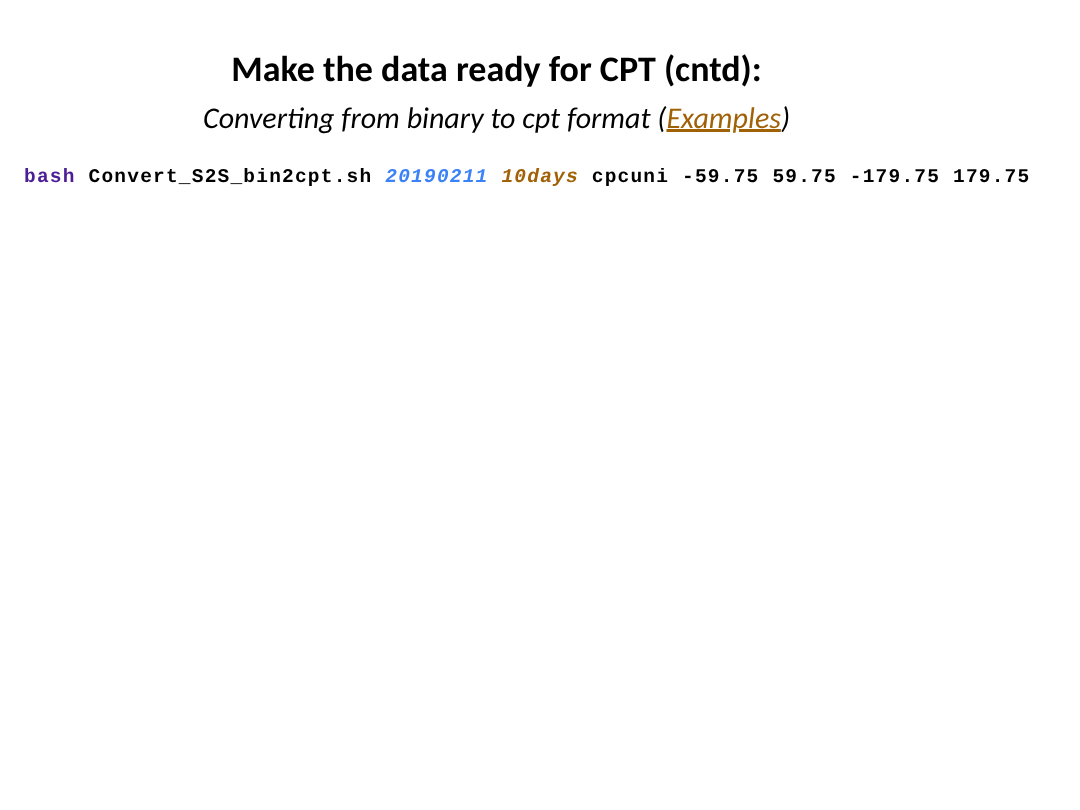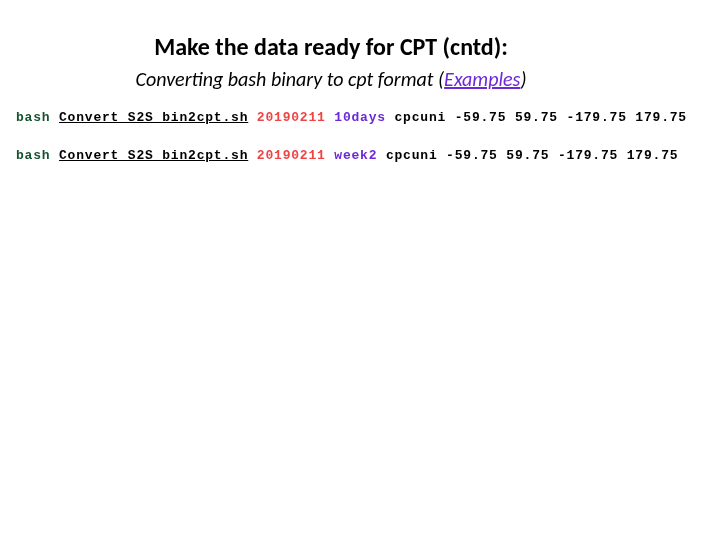--- a/index.html
+++ b/index.html
@@ -28,70 +28,63 @@
     margin: 0;
     padding-top: 6px;
   }
   .subtitle {
     font-size: 20px;
     font-style: italic;
     margin: 4px 0 0 0;
     line-height: 1.3;
   }
   .subtitle .examples {
-    color: #6d28d9;
+    color: #a16207;
     font-style: italic;
     text-decoration: underline;
   }
   .commands {
     margin-top: 18px;
     padding-left: 2px;
   }
   .cmd-line {
     font-family: "Courier New", Courier, monospace;
     font-size: 13px;
     font-weight: 700;
     white-space: nowrap;
     letter-spacing: 0.8px;
     margin: 0 0 22px 0;
     line-height: 1.2;
   }
-  .cmd-bash  { color: #14532d; text-align: right; }
-  .cmd-script{ color: #000; text-decoration: underline; }
-  .cmd-date  { color: #ef4444; }
-  .cmd-range { color: #6d28d9; }
+  .cmd-bash  { color: #4c1d95; text-align: right; }
+  .cmd-script{ color: #000; }
+  .cmd-date  { color: #3b82f6; font-style: italic; }
+  .cmd-range { color: #a16207; font-style: italic; }
   .cmd-rest  { color: #000; margin-top: 22px; }
 </style>
 </head>
 <body>
 
 <div class="slide">
 
   <div class="title-block">
     <h1 class="title">Make the data ready for CPT  (cntd):</h1>
     <p class="subtitle">
-      <span>Converting bash binary to cpt format (</span><span class="examples">Examples</span><span>)</span>
+      <span>Converting from binary to cpt format (</span><span class="examples">Examples</span><span>)</span>
     </p>
   </div>
 
   <div class="commands">
 
     <p class="cmd-line">
       <span class="cmd-bash">bash</span>
       <span class="cmd-script">Convert_S2S_bin2cpt.sh</span>
       <span class="cmd-date">20190211</span>
       <span class="cmd-range">10days</span>
       <span class="cmd-rest">cpcuni -59.75  59.75 -179.75 179.75</span>
     </p>
 
 
-    <p class="cmd-line">
-      <span class="cmd-bash">bash</span>
-      <span class="cmd-script">Convert_S2S_bin2cpt.sh</span>
-      <span class="cmd-date">20190211</span>
-      <span class="cmd-range">week2</span>
-      <span class="cmd-rest">cpcuni -59.75  59.75 -179.75 179.75</span>
-    </p>
 
 
   </div>
 
 </div>
 
 </body></html>

